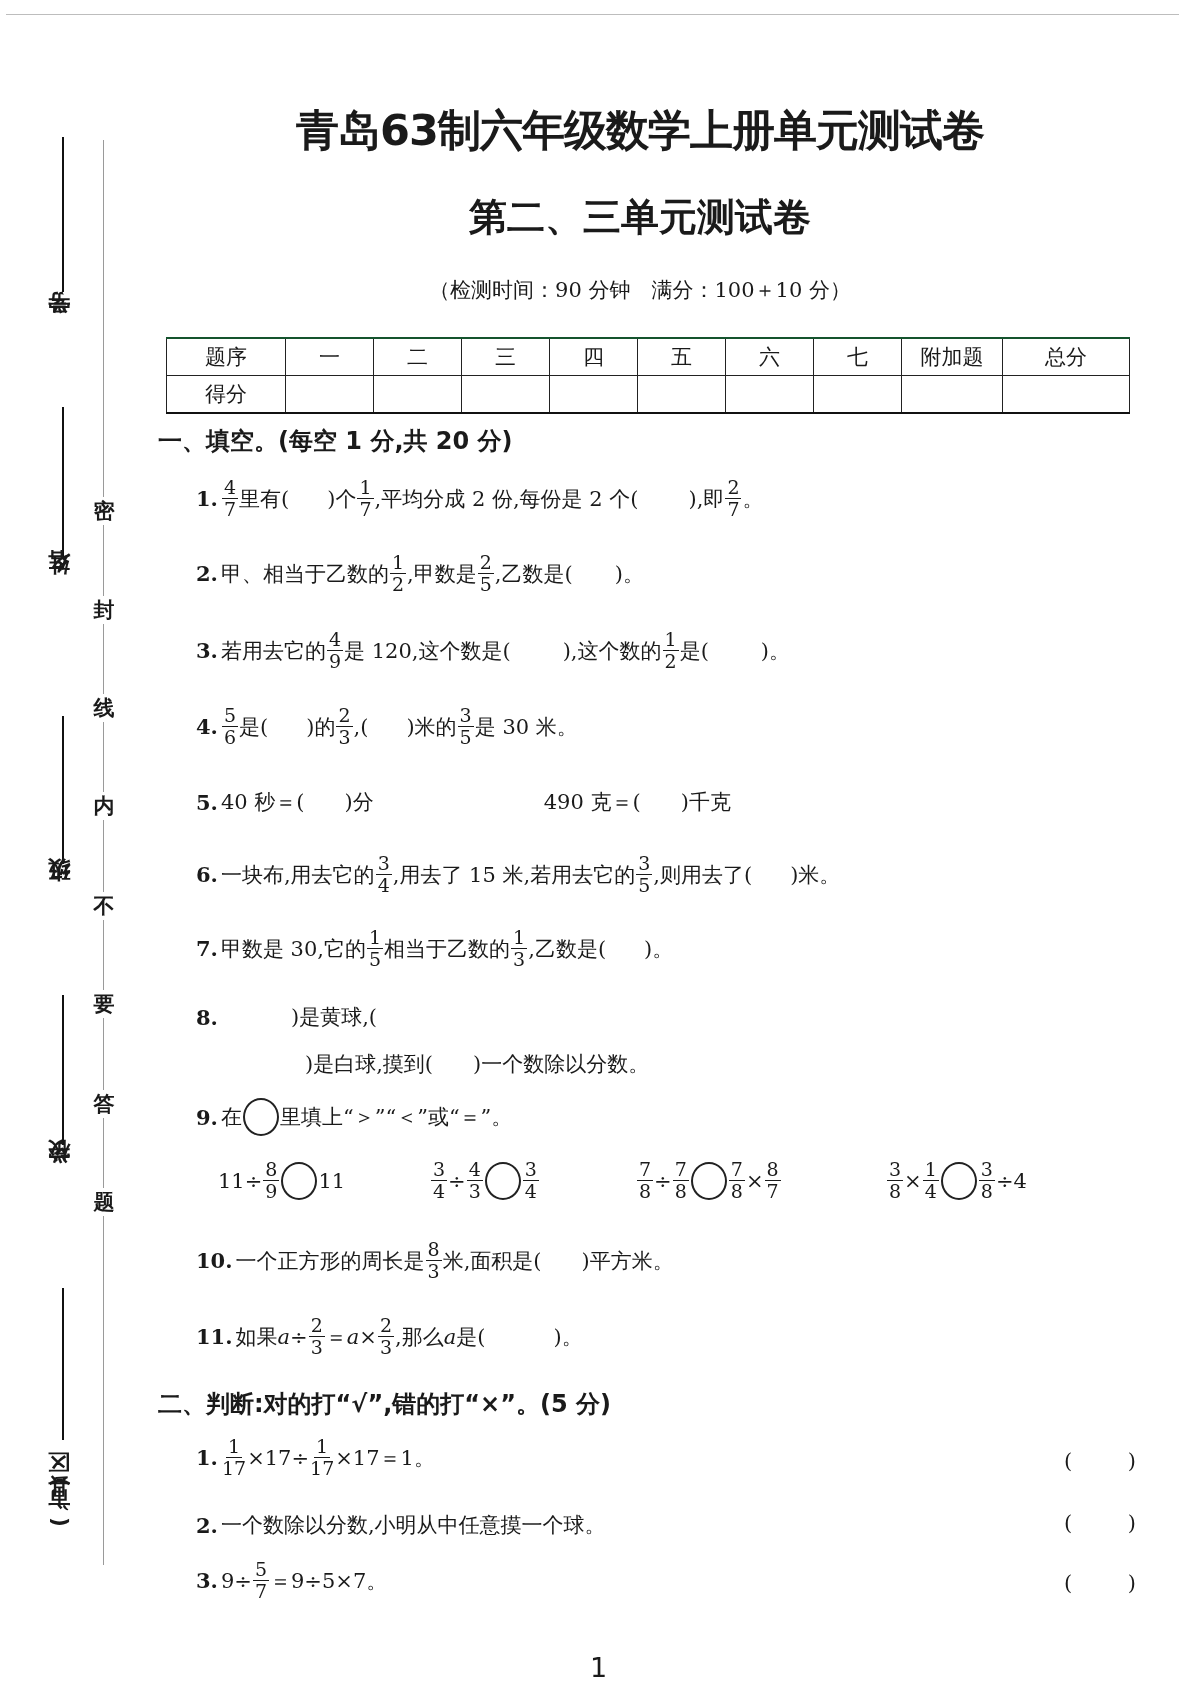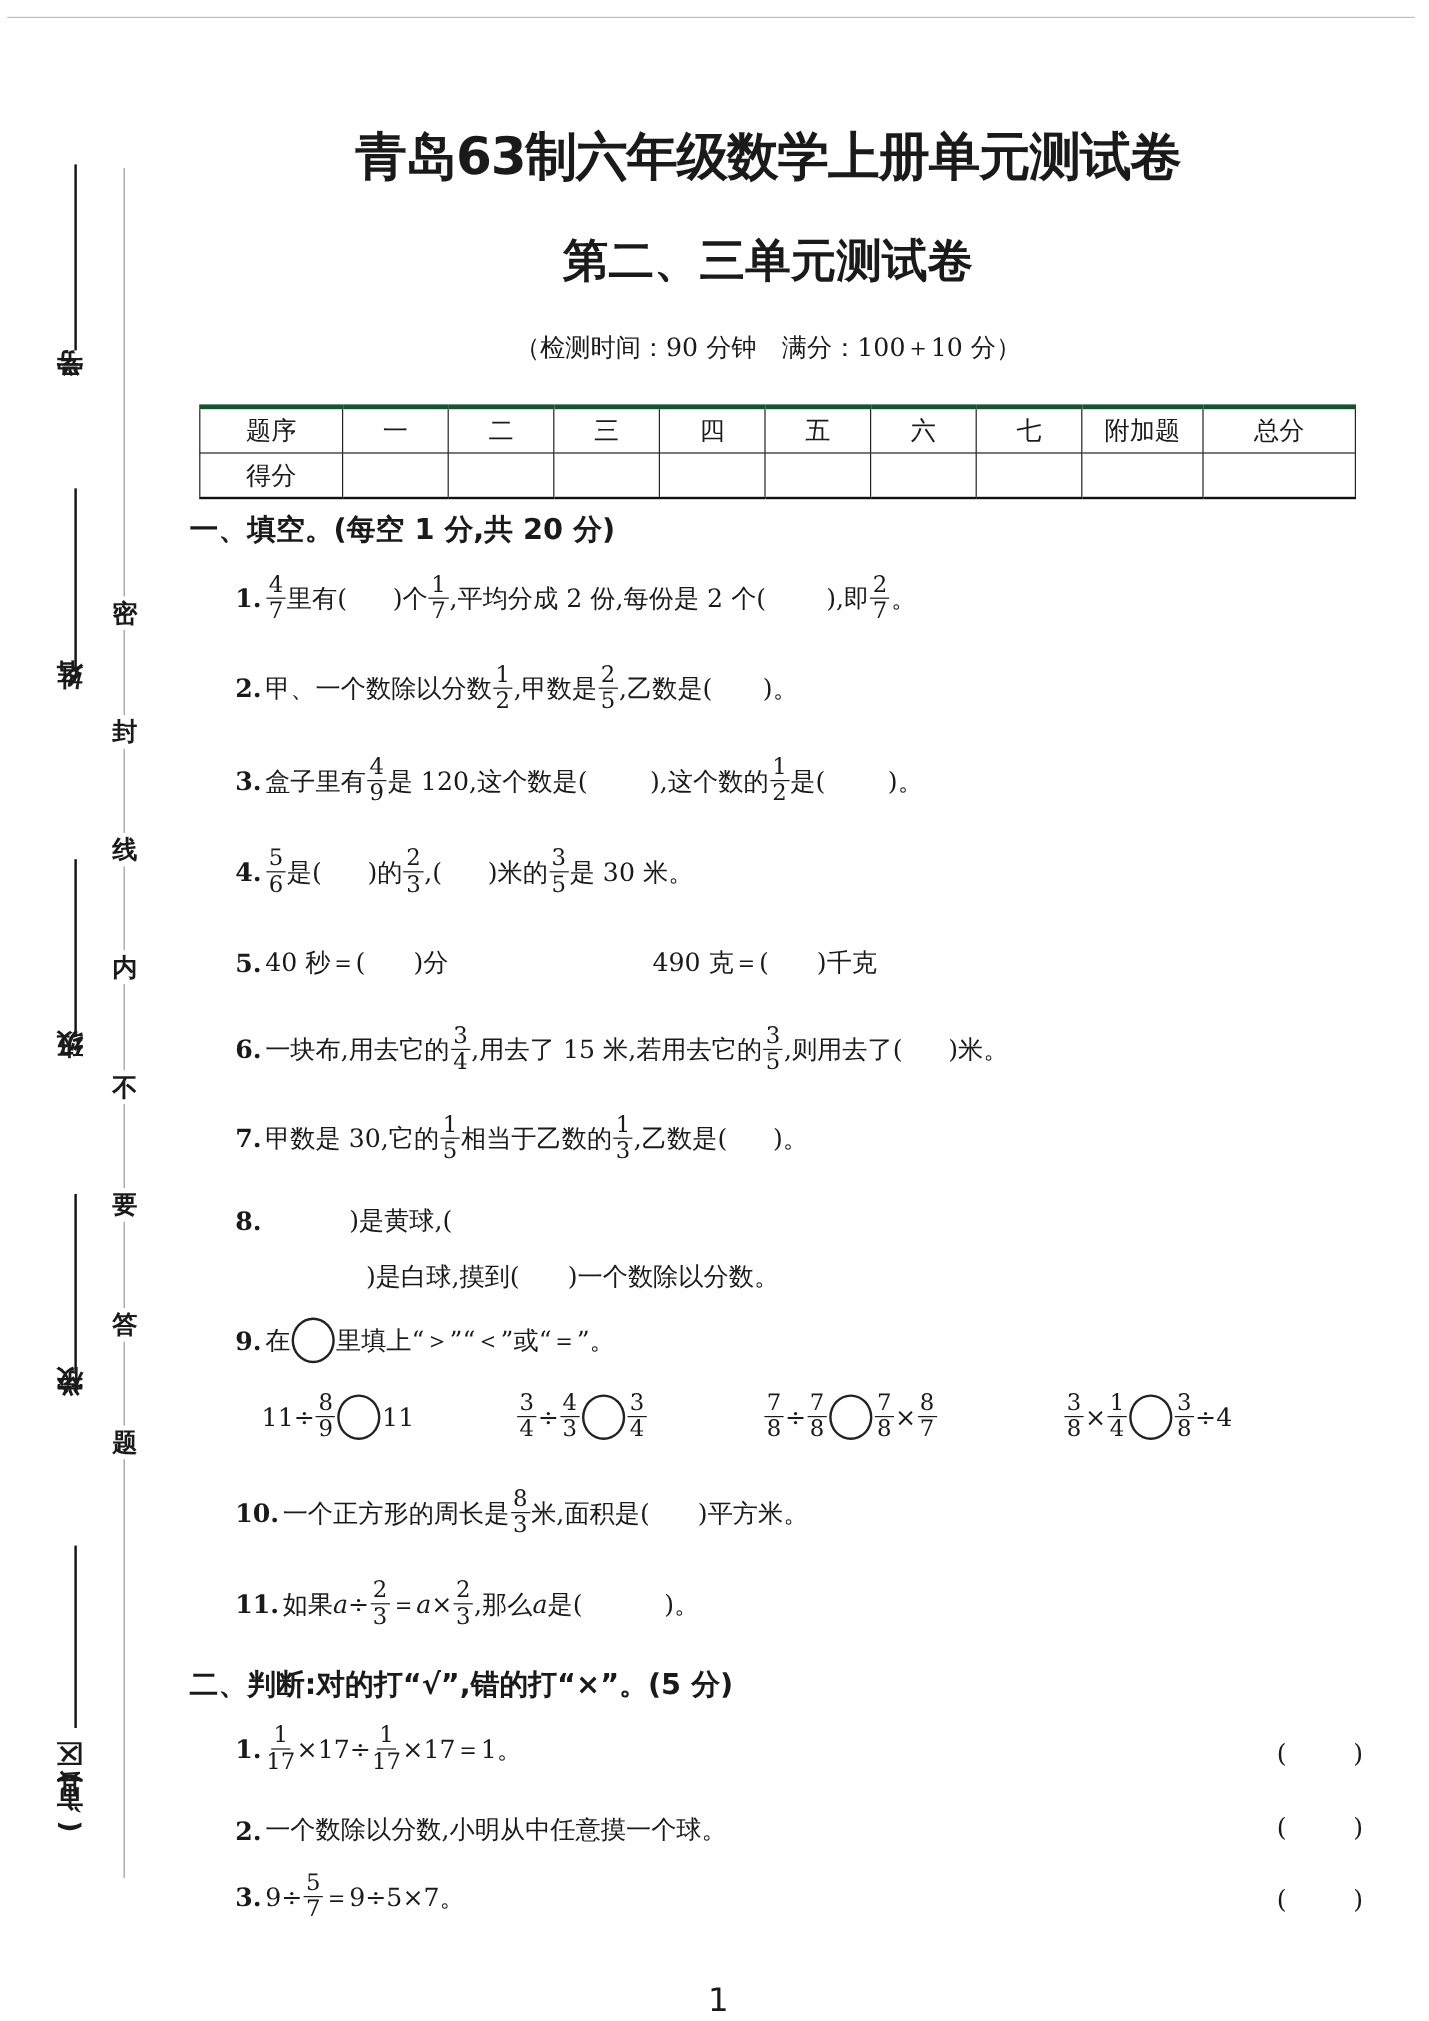--- a/index.html
+++ b/index.html
@@ -16,21 +16,21 @@
   .seal-char { position:absolute; left:90px; width:28px; text-align:center; background:#fff;
                font-family:"DejaVu Sans","Liberation Sans",sans-serif; font-size:21px; font-weight:bold; line-height:28px; }
 
   .title { position:absolute; left:0; width:1280px; top:102px; text-align:center;
            font-family:"DejaVu Sans","Liberation Sans",sans-serif; font-weight:bold; font-size:43px; letter-spacing:-1px; }
   .subtitle { position:absolute; left:0; width:1280px; top:192px; text-align:center; font-size:38px; font-weight:bold; }
   .meta { position:absolute; left:0; width:1280px; top:276px; text-align:center; font-size:21px; }
 
   table.score { position:absolute; left:166px; top:337px; width:964px; height:75px; border-collapse:collapse; }
   table.score td { border:1.5px solid #222; text-align:center; font-size:21px; height:36px; padding:0; }
-  table.score tr:first-child td { border-top:4px solid #14532d; }
+  table.score tr:first-child td { border-top:2px solid #14532d; }
   table.score tr:last-child td { border-bottom:2px solid #111; }
 
   .section { position:absolute; left:158px; font-family:"DejaVu Sans","Liberation Sans",sans-serif; font-weight:bold; font-size:24px; }
   .q { position:absolute; left:196px; font-size:21px; white-space:nowrap; display:flex; align-items:center; }
   .q .num { font-weight:bold; margin-right:3px; }
   .frac { display:inline-flex; flex-direction:column; align-items:center; vertical-align:middle; font-size:19px; line-height:19px; margin:0 1px; }
   .frac .n { padding:0 2px 1px; border-bottom:1.4px solid #1a1a1a; }
   .frac .d { padding-top:1px; }
   .blank { display:inline-block; }
   .circ { display:inline-block; width:32px; height:34px; border:2px solid #222; border-radius:50%; vertical-align:middle; margin:0 1px; }
@@ -122,38 +122,38 @@
   <span>),即</span>
   <span class="frac">
       <span class="n">2</span>
       <span class="d">7</span>
     </span>
   <span>。</span>
 </div>
 
 <div class="q" style="top:553px">
   <span class="num">2.</span>
-  <span>甲、一个数除以分数</span>
+  <span>甲、相当于乙数的</span>
   <span class="frac">
       <span class="n">1</span>
       <span class="d">2</span>
     </span>
   <span>,甲数是</span>
   <span class="frac">
       <span class="n">2</span>
       <span class="d">5</span>
     </span>
   <span>,乙数是(</span>
     <span class="blank" style="width:42px"></span>
   <span>)。</span>
 </div>
 
 <div class="q" style="top:630px">
   <span class="num">3.</span>
-  <span>盒子里有</span>
+  <span>若用去它的</span>
   <span class="frac">
       <span class="n">4</span>
       <span class="d">9</span>
     </span>
   <span>是 120,这个数是(</span>
     <span class="blank" style="width:52px"></span>
   <span>),这个数的</span>
   <span class="frac">
       <span class="n">1</span>
       <span class="d">2</span>

